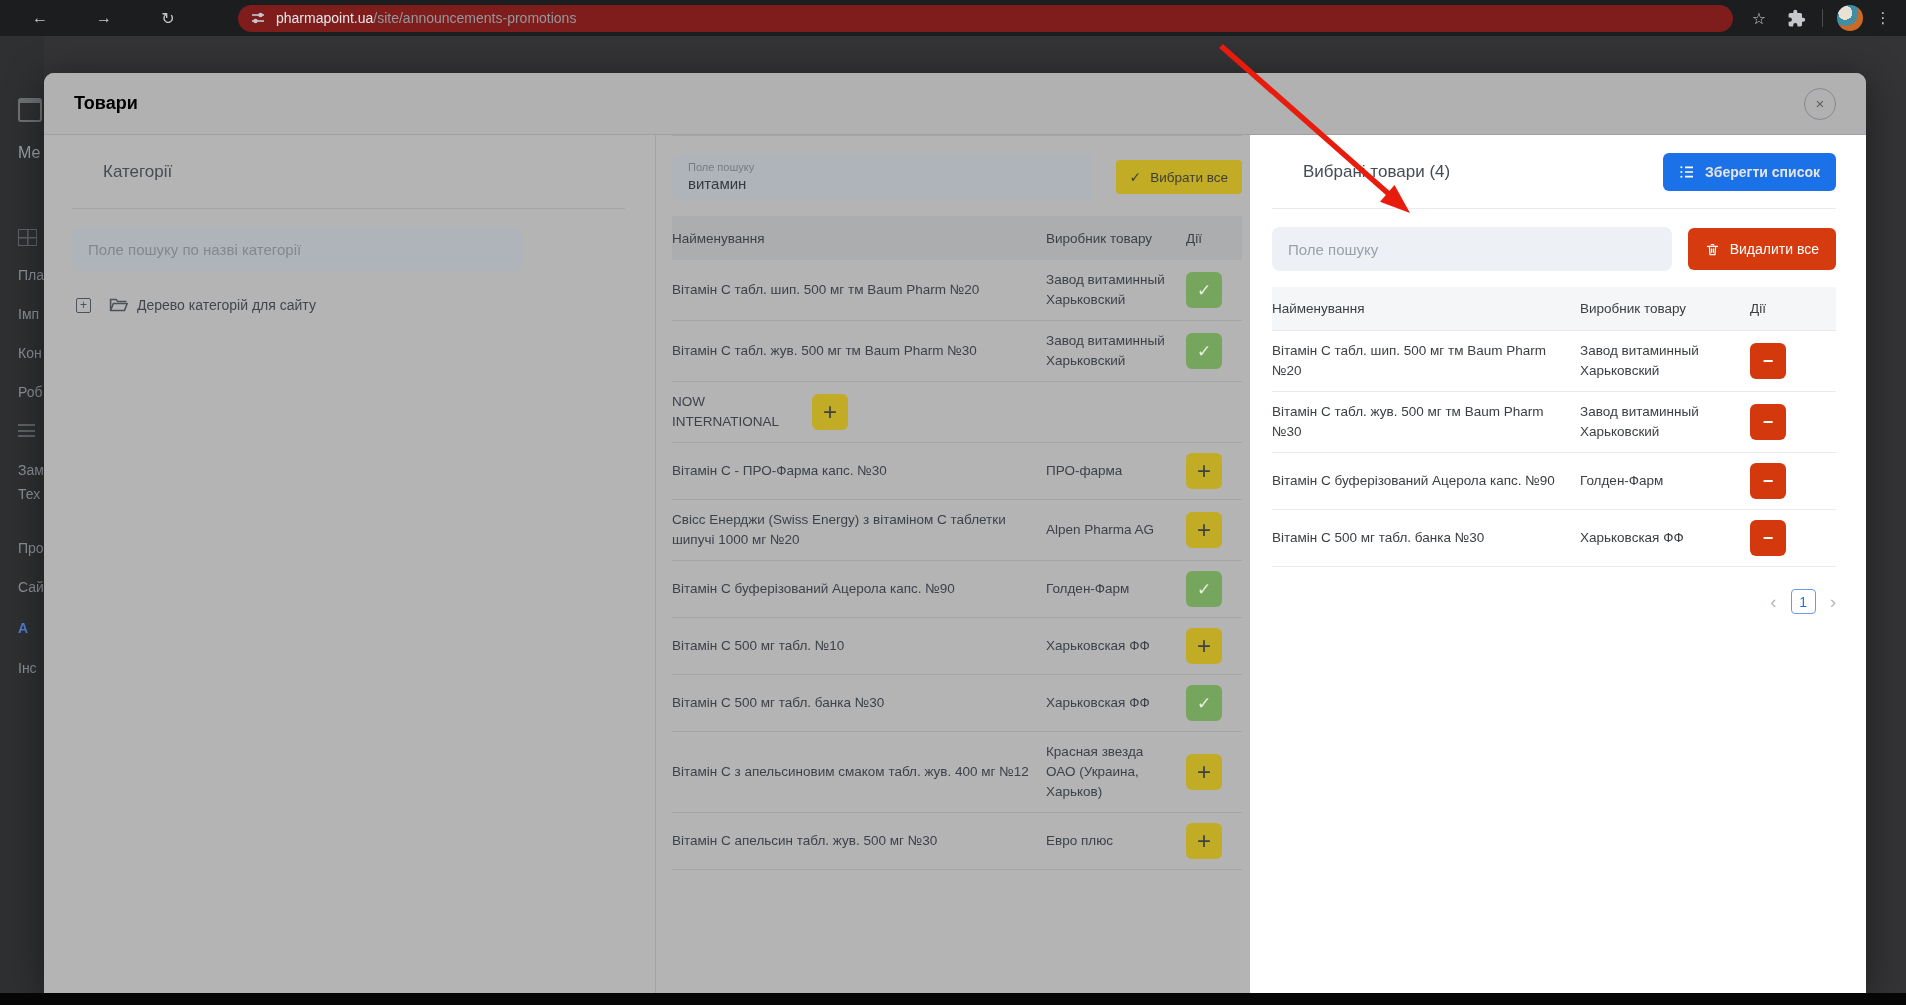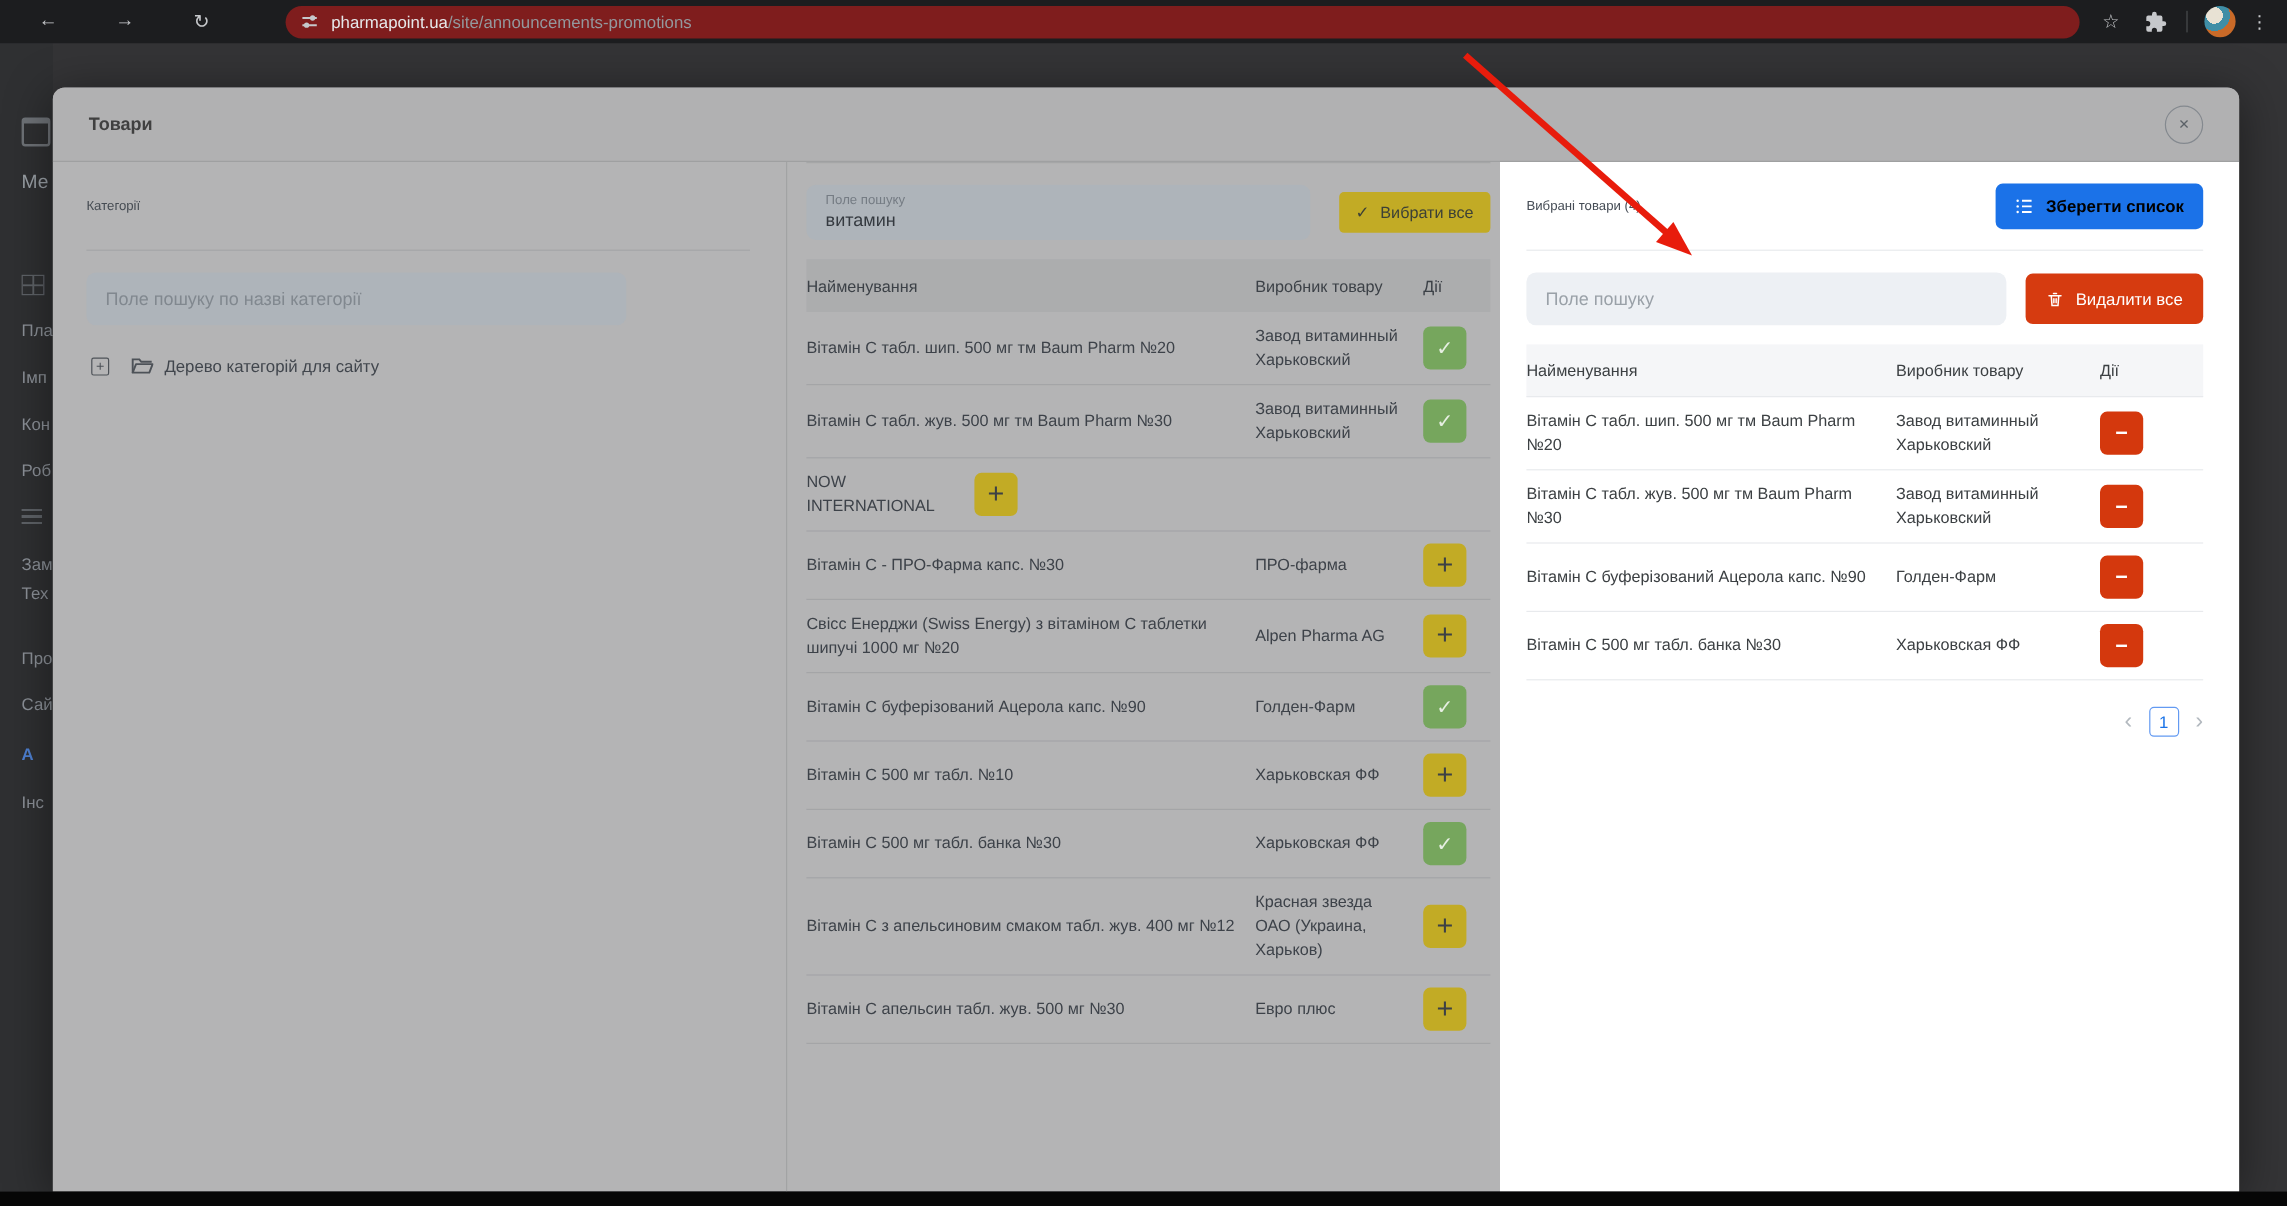--- a/index.html
+++ b/index.html
@@ -34,51 +34,51 @@
                  linear-gradient(#5f6368,#5f6368) center/1.5px 100% no-repeat;}
   .side-frag.icon-list::before{content:"";display:block;width:17px;height:13px;
       background:repeating-linear-gradient(#5f6368 0 2px,transparent 2px 5.5px);}
 
   
   .modal{position:absolute;left:44px;top:73px;width:1822px;height:920px;background:#b4b4b5;
          border-radius:10px 10px 0 0;overflow:hidden;display:flex;flex-direction:column;
          box-shadow:0 6px 40px rgba(0,0,0,.45);z-index:10;}
   .modal-header{height:62px;flex:none;background:#b1b1b2;border-bottom:1px solid #9fa0a1;
                 display:flex;align-items:center;padding:0 30px;}
-  .modal-title{font-size:15px;font-weight:700;color:#404040;}
+  .modal-title{font-size:18px;font-weight:700;color:#000000;}
   .close-btn{margin-left:auto;width:32px;height:32px;border-radius:50%;border:1px solid #84898f;
              background:transparent;color:#5b6167;font-size:15px;display:flex;align-items:center;
              justify-content:center;cursor:pointer;}
   .modal-body{flex:1;display:flex;min-height:0;}
   .col-cat{width:612px;padding:0 30px 0 28px;border-right:1px solid #a2a3a4;}
   .col-prod{width:594px;padding:0 8px 0 16px;}
   .col-sel{width:616px;padding:0 30px 0 22px;background:#ffffff;}
   .col-head{height:73px;display:flex;align-items:center;}
-  .col-head h2{font-size:11px;font-weight:400;color:#464c53;}
+  .col-head h2{font-size:17px;font-weight:400;color:#464c53;margin-left:31px;}
   .col-sel .col-head{justify-content:space-between;}
   .col-sel .col-head h2{color:#454c55;}
   .h-divider{height:1px;background:#a5a6a7;}
   .col-sel .h-divider{background:#e8eaed;}
   .controls{display:flex;align-items:center;margin-top:18px;}
 
   .inp{border:none;outline:none;border-radius:8px;font-family:inherit;}
   .cat-inp{width:450px;height:44px;background:#aeb4ba;padding:0 16px;font-size:15px;color:#3c4146;}
   .cat-inp::placeholder{color:#81888f;}
   .filled-inp{width:420px;height:46px;background:#aeb4ba;border-radius:8px;display:flex;
               flex-direction:column;justify-content:center;padding:0 16px;gap:1px;cursor:text;}
   .inp-label{font-size:11px;color:#757c84;line-height:13px;}
   .inp-value{font-size:15px;color:#353a40;line-height:18px;}
   .sel-inp{width:400px;height:44px;background:#edf0f4;padding:0 16px;font-size:15px;color:#3c4043;}
   .sel-inp::placeholder{color:#9aa1a8;}
 
   .btn{display:flex;align-items:center;border:none;font-family:inherit;cursor:pointer;white-space:nowrap;}
   .yellow-btn{margin-left:auto;height:34px;padding:0 14px;border-radius:4px;background:#c2ab25;
               color:#3c4036;font-size:13.5px;gap:9px;}
   .yellow-btn .btn-ic{font-size:14px;}
-  .blue-btn{height:38px;padding:0 16px;border-radius:6px;background:#1b72e8;color:#000000;
+  .blue-btn{height:38px;padding:0 16px;border-radius:6px;background:#1b72e8;color:#e5e5e5;
             font-size:14px;font-weight:600;gap:10px;}
   .red-btn{margin-left:auto;height:42px;padding:0 17px;border-radius:6px;background:#d63b10;
            color:#fff;font-size:14px;font-weight:500;gap:10px;}
 
   .tree-row{display:flex;align-items:center;margin-top:26px;cursor:pointer;}
   .expand-box{width:15px;height:15px;border:1.5px solid #4d5258;border-radius:2px;color:#4d5258;
               font-size:12px;line-height:12px;display:flex;align-items:center;justify-content:center;margin-left:4px;}
   .folder{margin-left:18px;flex:none;}
   .tree-label{margin-left:9px;font-size:14px;color:#41464d;}
 

